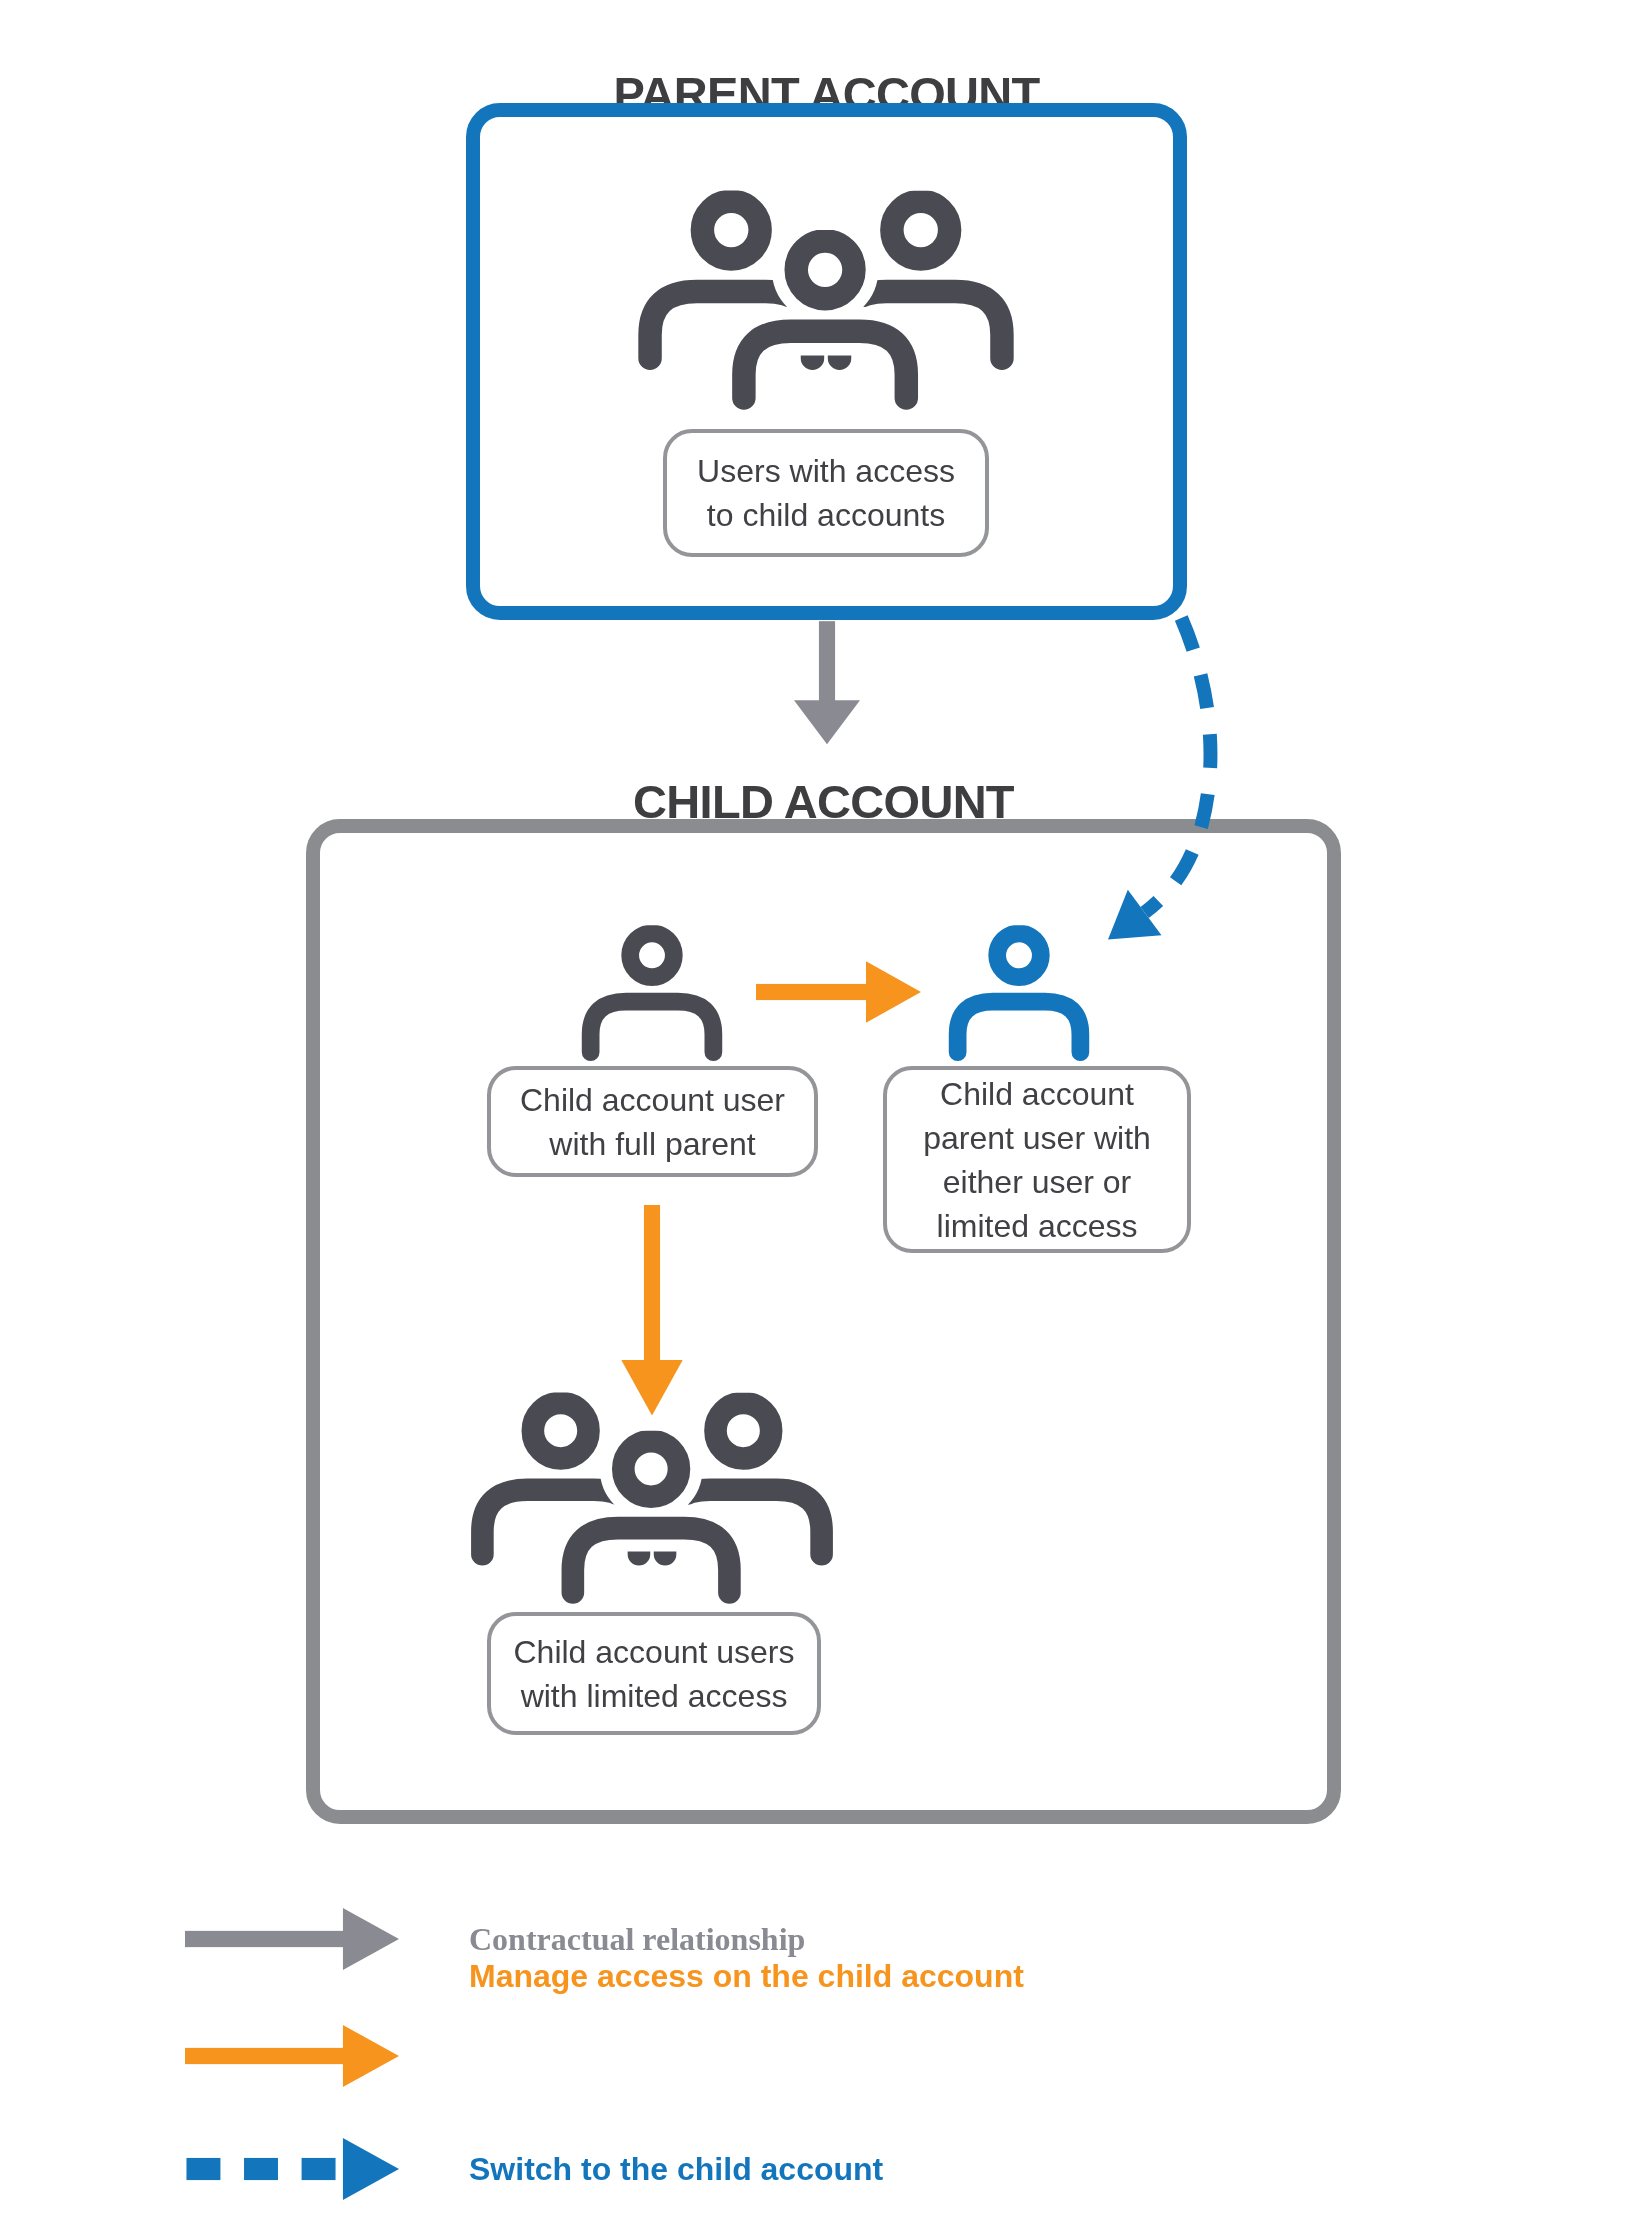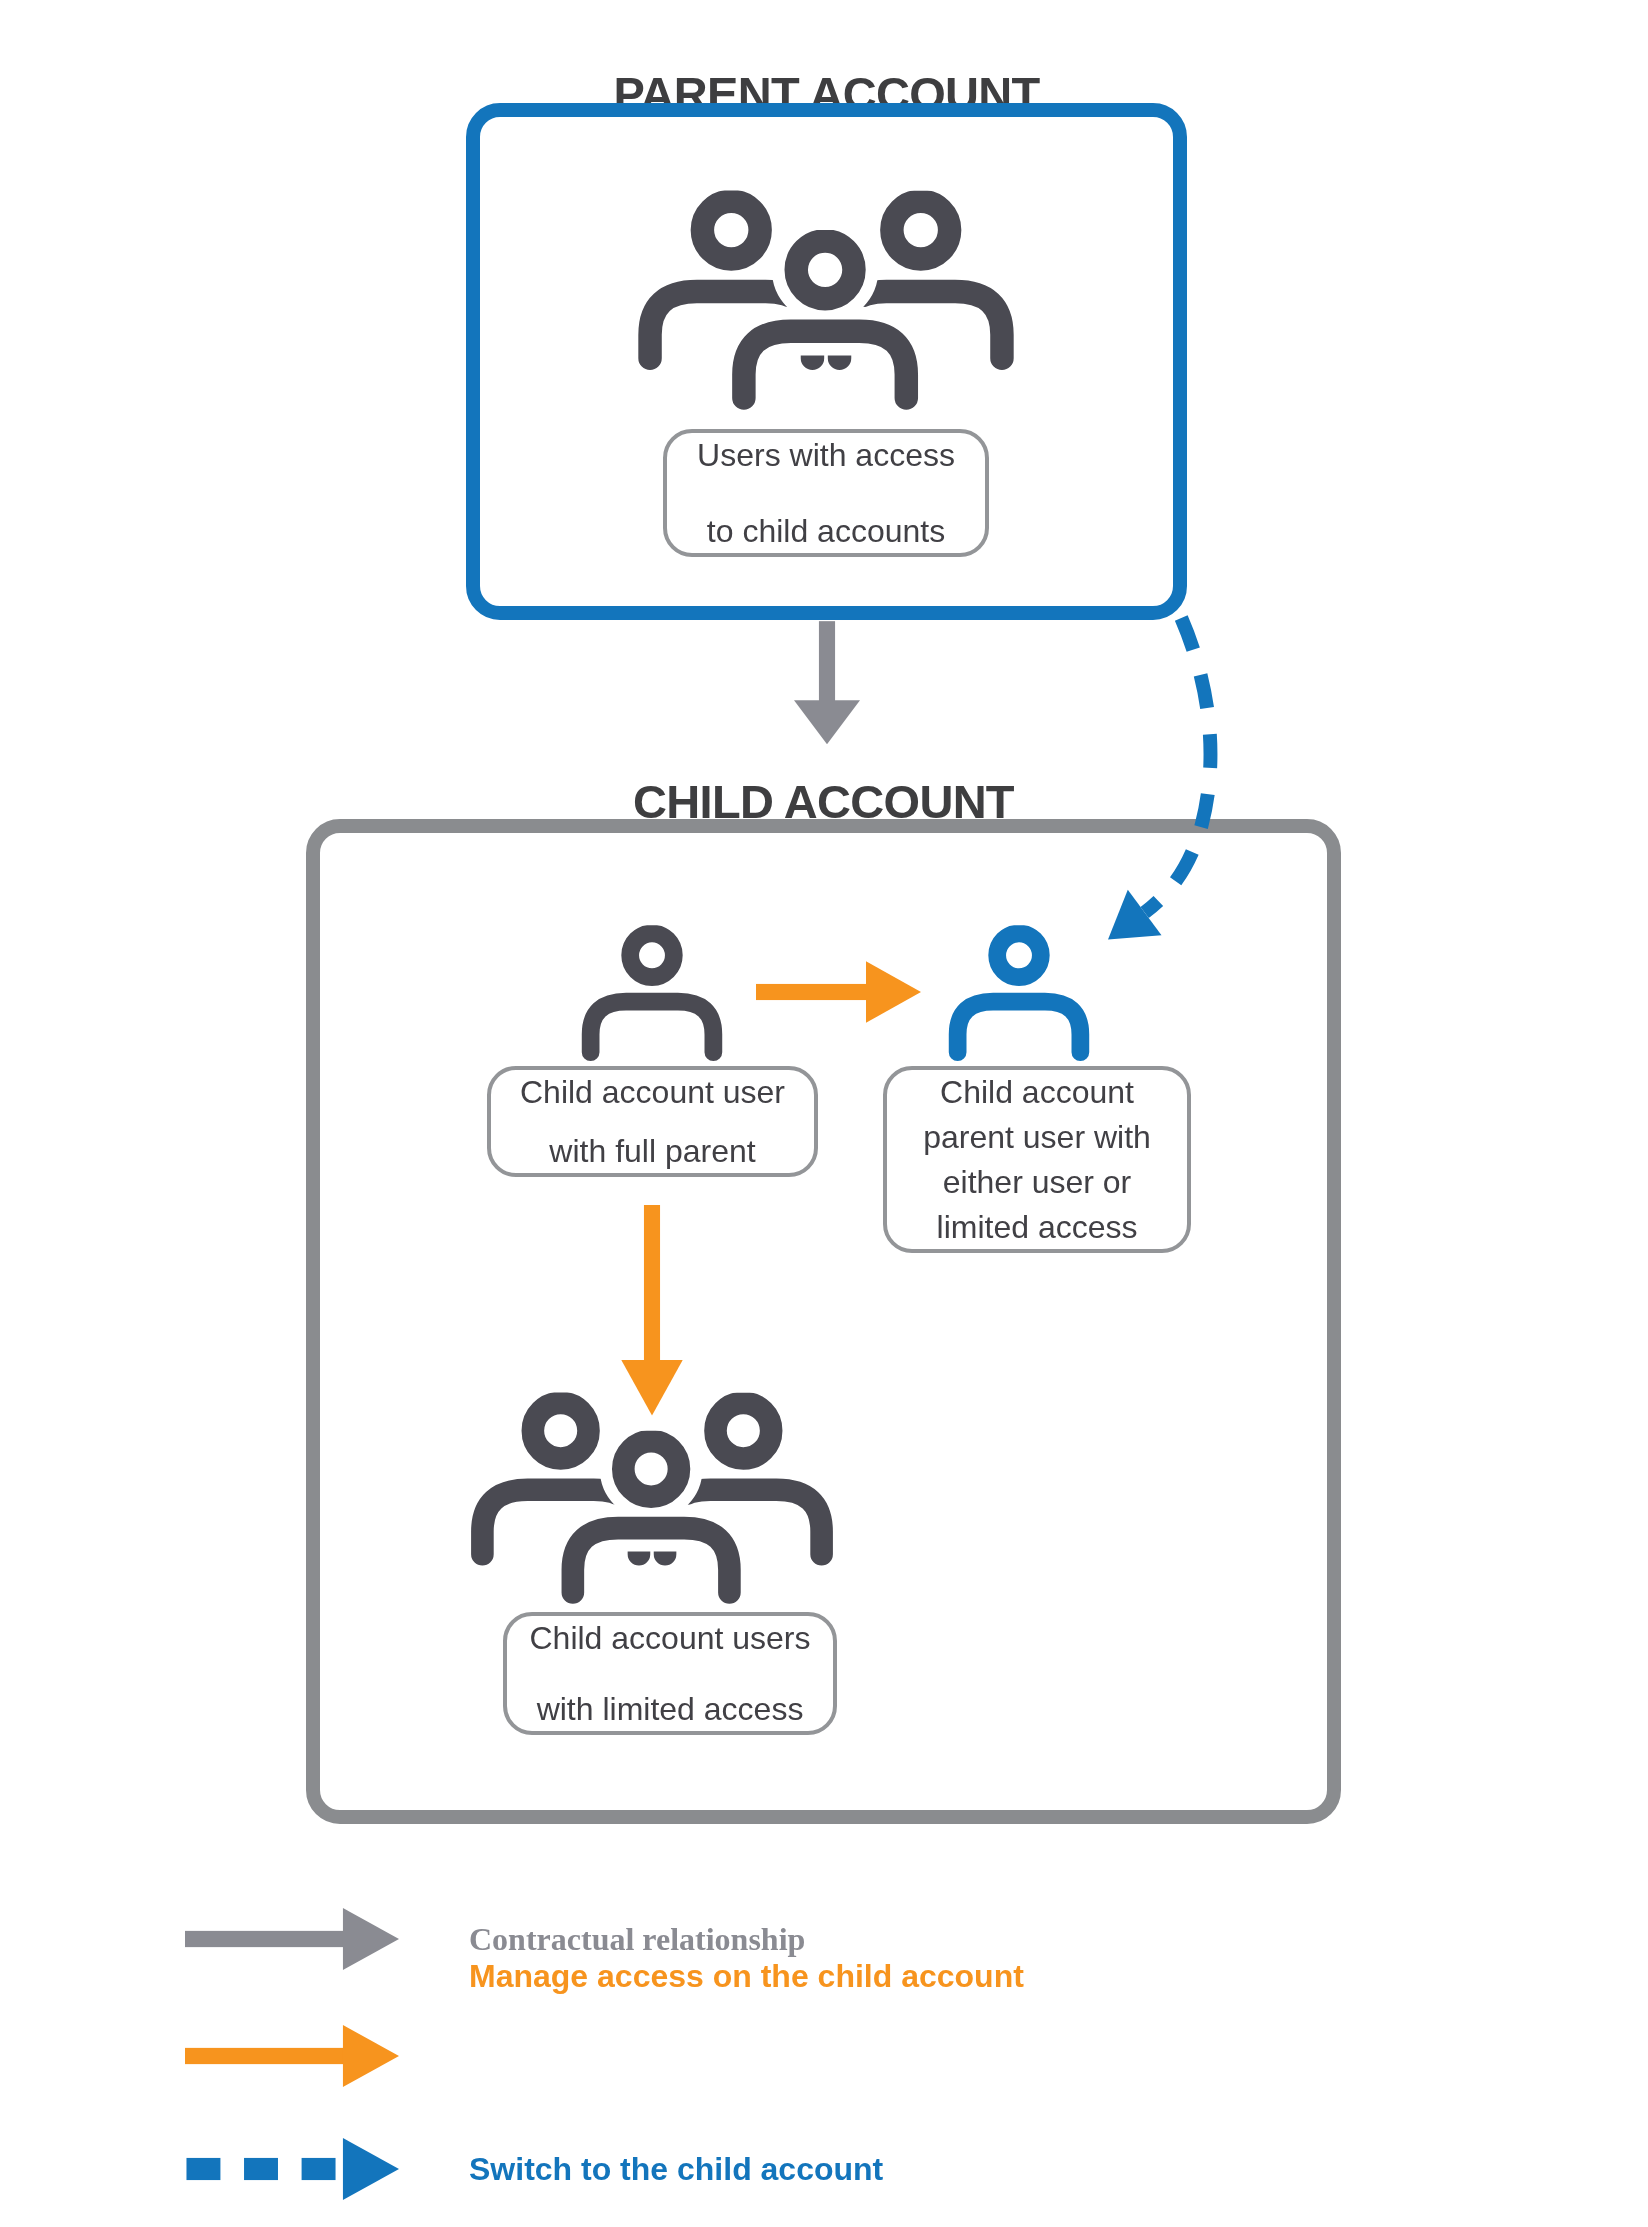--- a/index.html
+++ b/index.html
@@ -33,27 +33,27 @@
   #child-user-dark{left:577px;top:923px;width:150px;height:141px;}
   #child-user-blue{left:944px;top:923px;width:150px;height:141px;}
   #child-group{left:465px;top:1391px;width:374px;height:215px;}
   .stroke-person{stroke:currentColor;stroke-width:13;}
   .stroke-halo{stroke:#ffffff;stroke-width:27;}
 
   
   .pill{
     position:absolute;background:#fff;border:4.4px solid var(--label-border);
     border-radius:29px;box-sizing:border-box;
-    display:flex;flex-direction:column;justify-content:space-between;align-items:center;
+    display:flex;flex-direction:column;justify-content:center;align-items:center;
     font-size:32px;line-height:44px;color:var(--label-text);text-align:center;
   }
   #users-access-label{left:663px;top:429px;width:326px;height:128px;}
   #full-access-label{left:487px;top:1066px;width:331px;height:111px;}
   #parent-user-label{left:883px;top:1066px;width:308px;height:187px;}
-  #limited-access-label{left:487px;top:1612px;width:334px;height:123px;margin-left:16px;}
+  #limited-access-label{left:487px;top:1612px;width:334px;height:123px;}
 
   
   #contract-arrow{left:794px;top:621px;width:66px;height:125px;}
   #manage-arrow-right{left:756px;top:961px;width:165px;height:62px;}
   #manage-arrow-down{left:621px;top:1205px;width:62px;height:212px;}
   #switch-dashed-arrow{left:1026px;top:612px;width:249px;height:352px;}
 
   
   .legend-arrow{position:absolute;left:185px;width:214px;height:62px;}
   #legend-arrow-1{top:1908px;}

